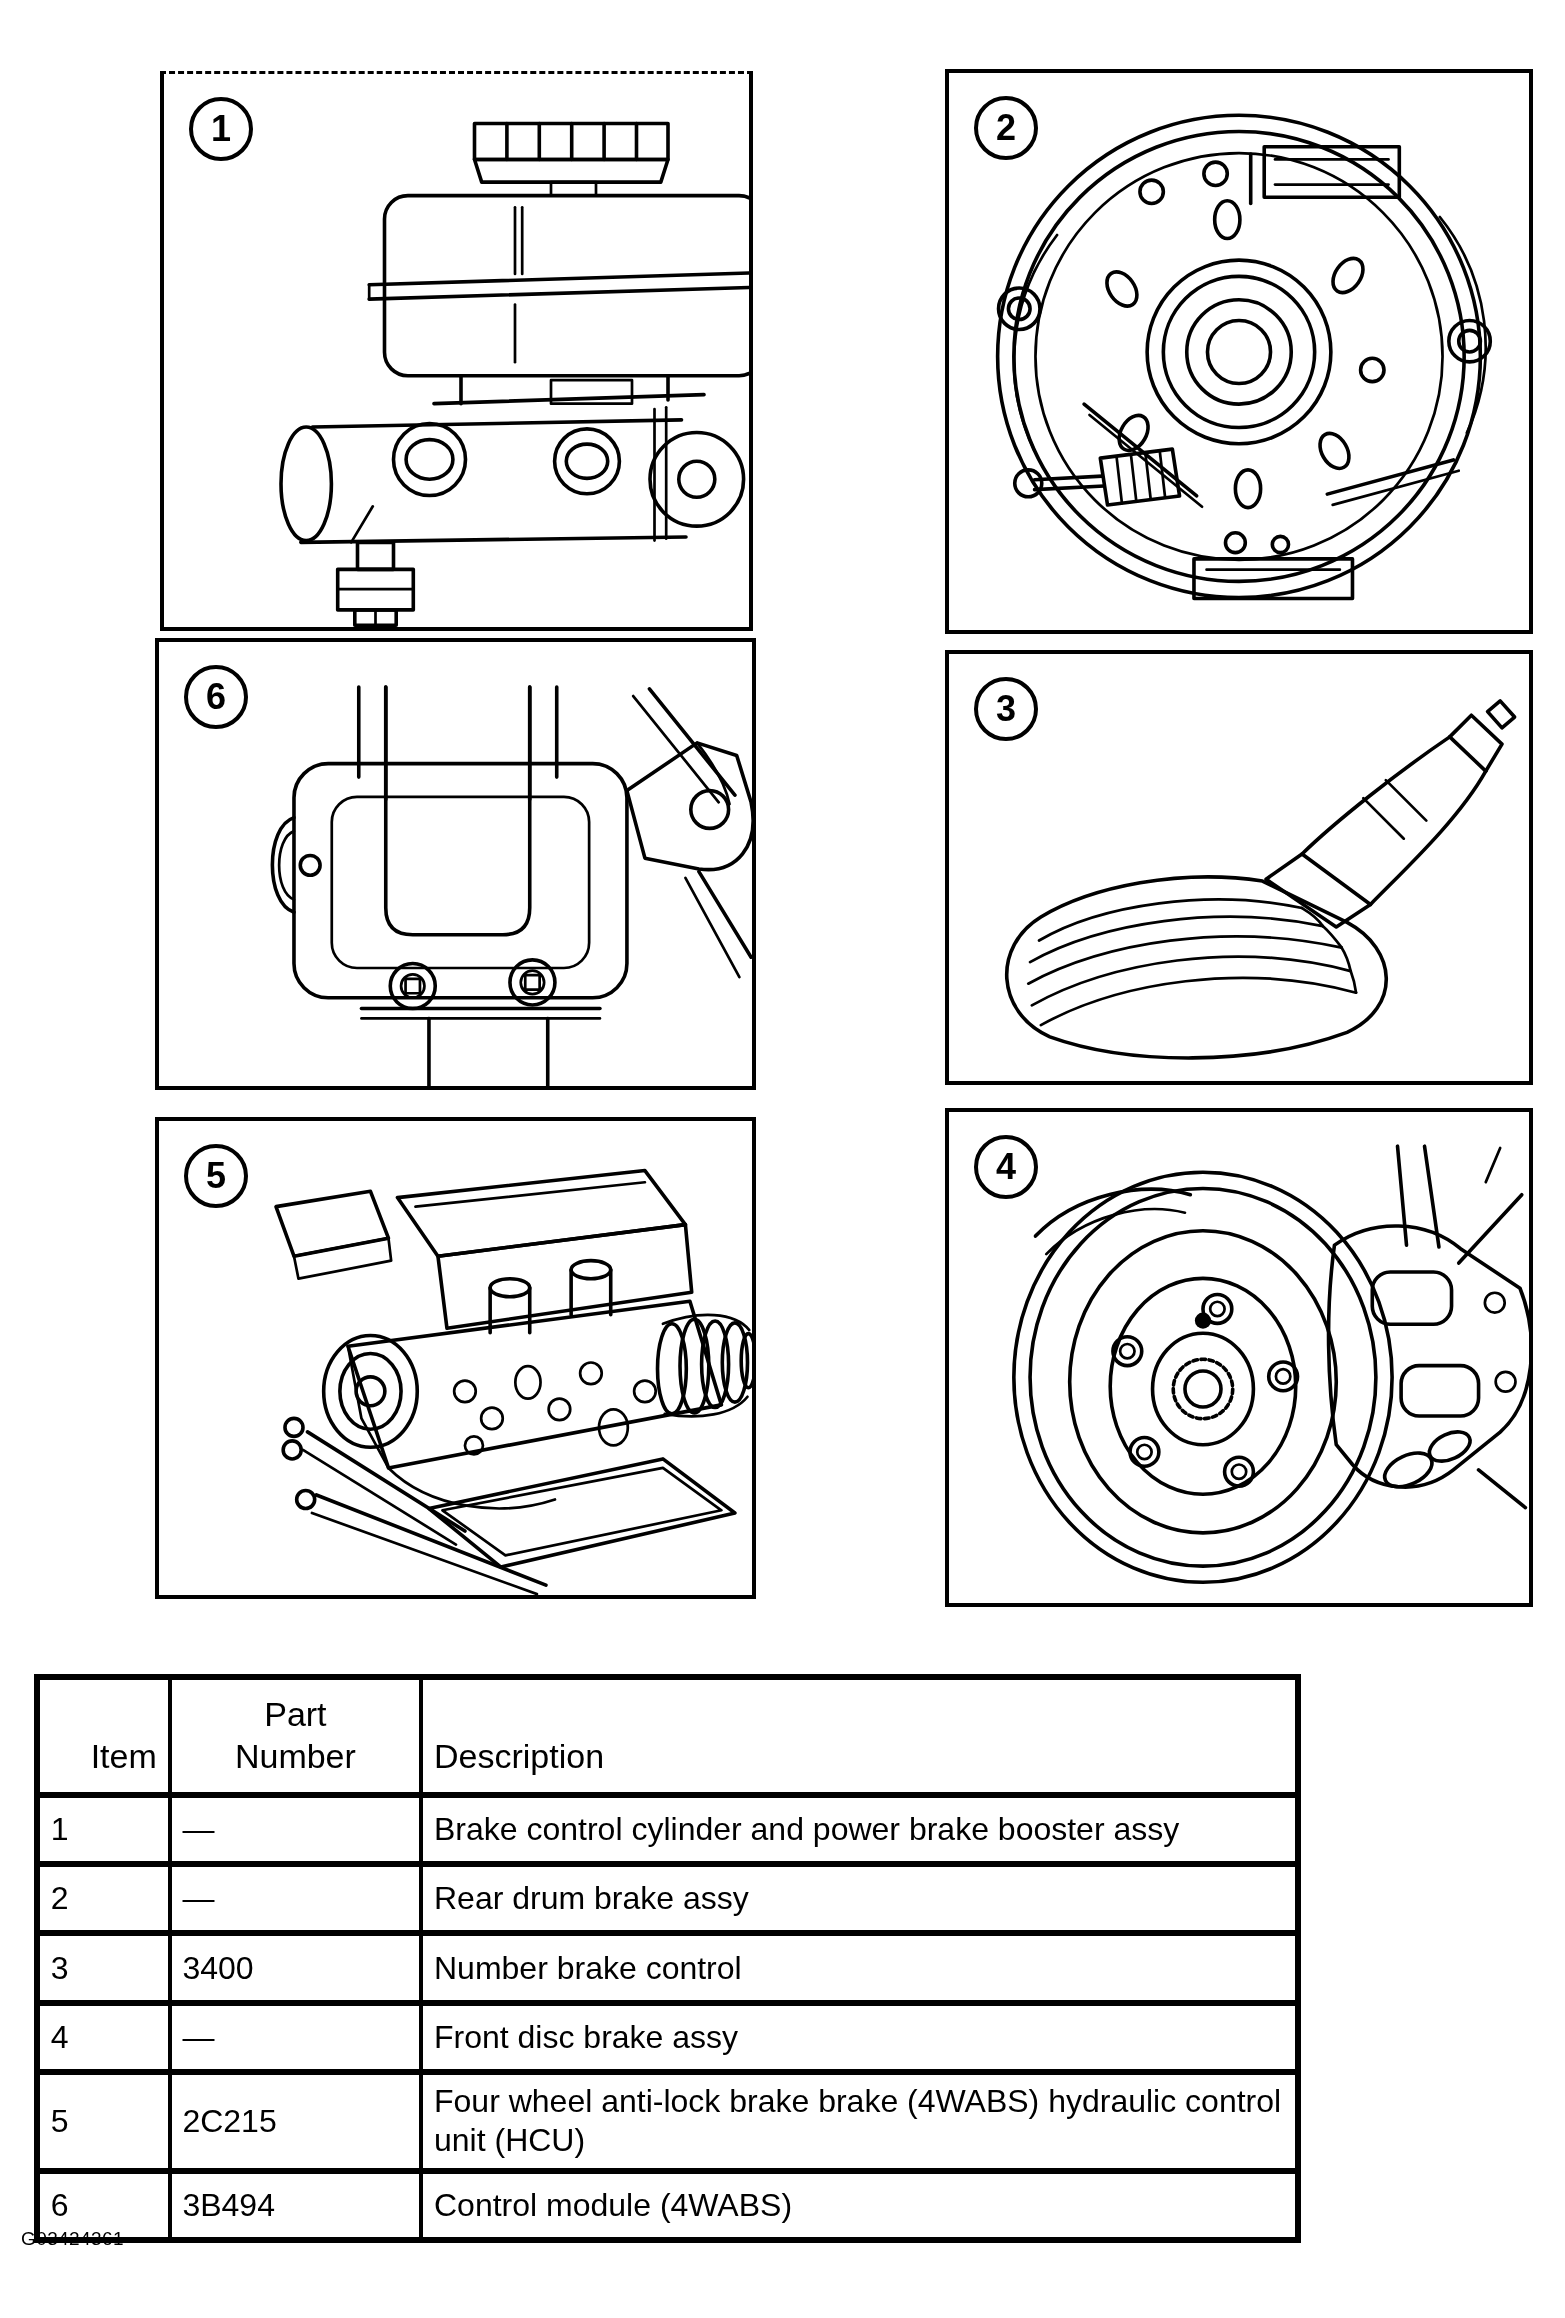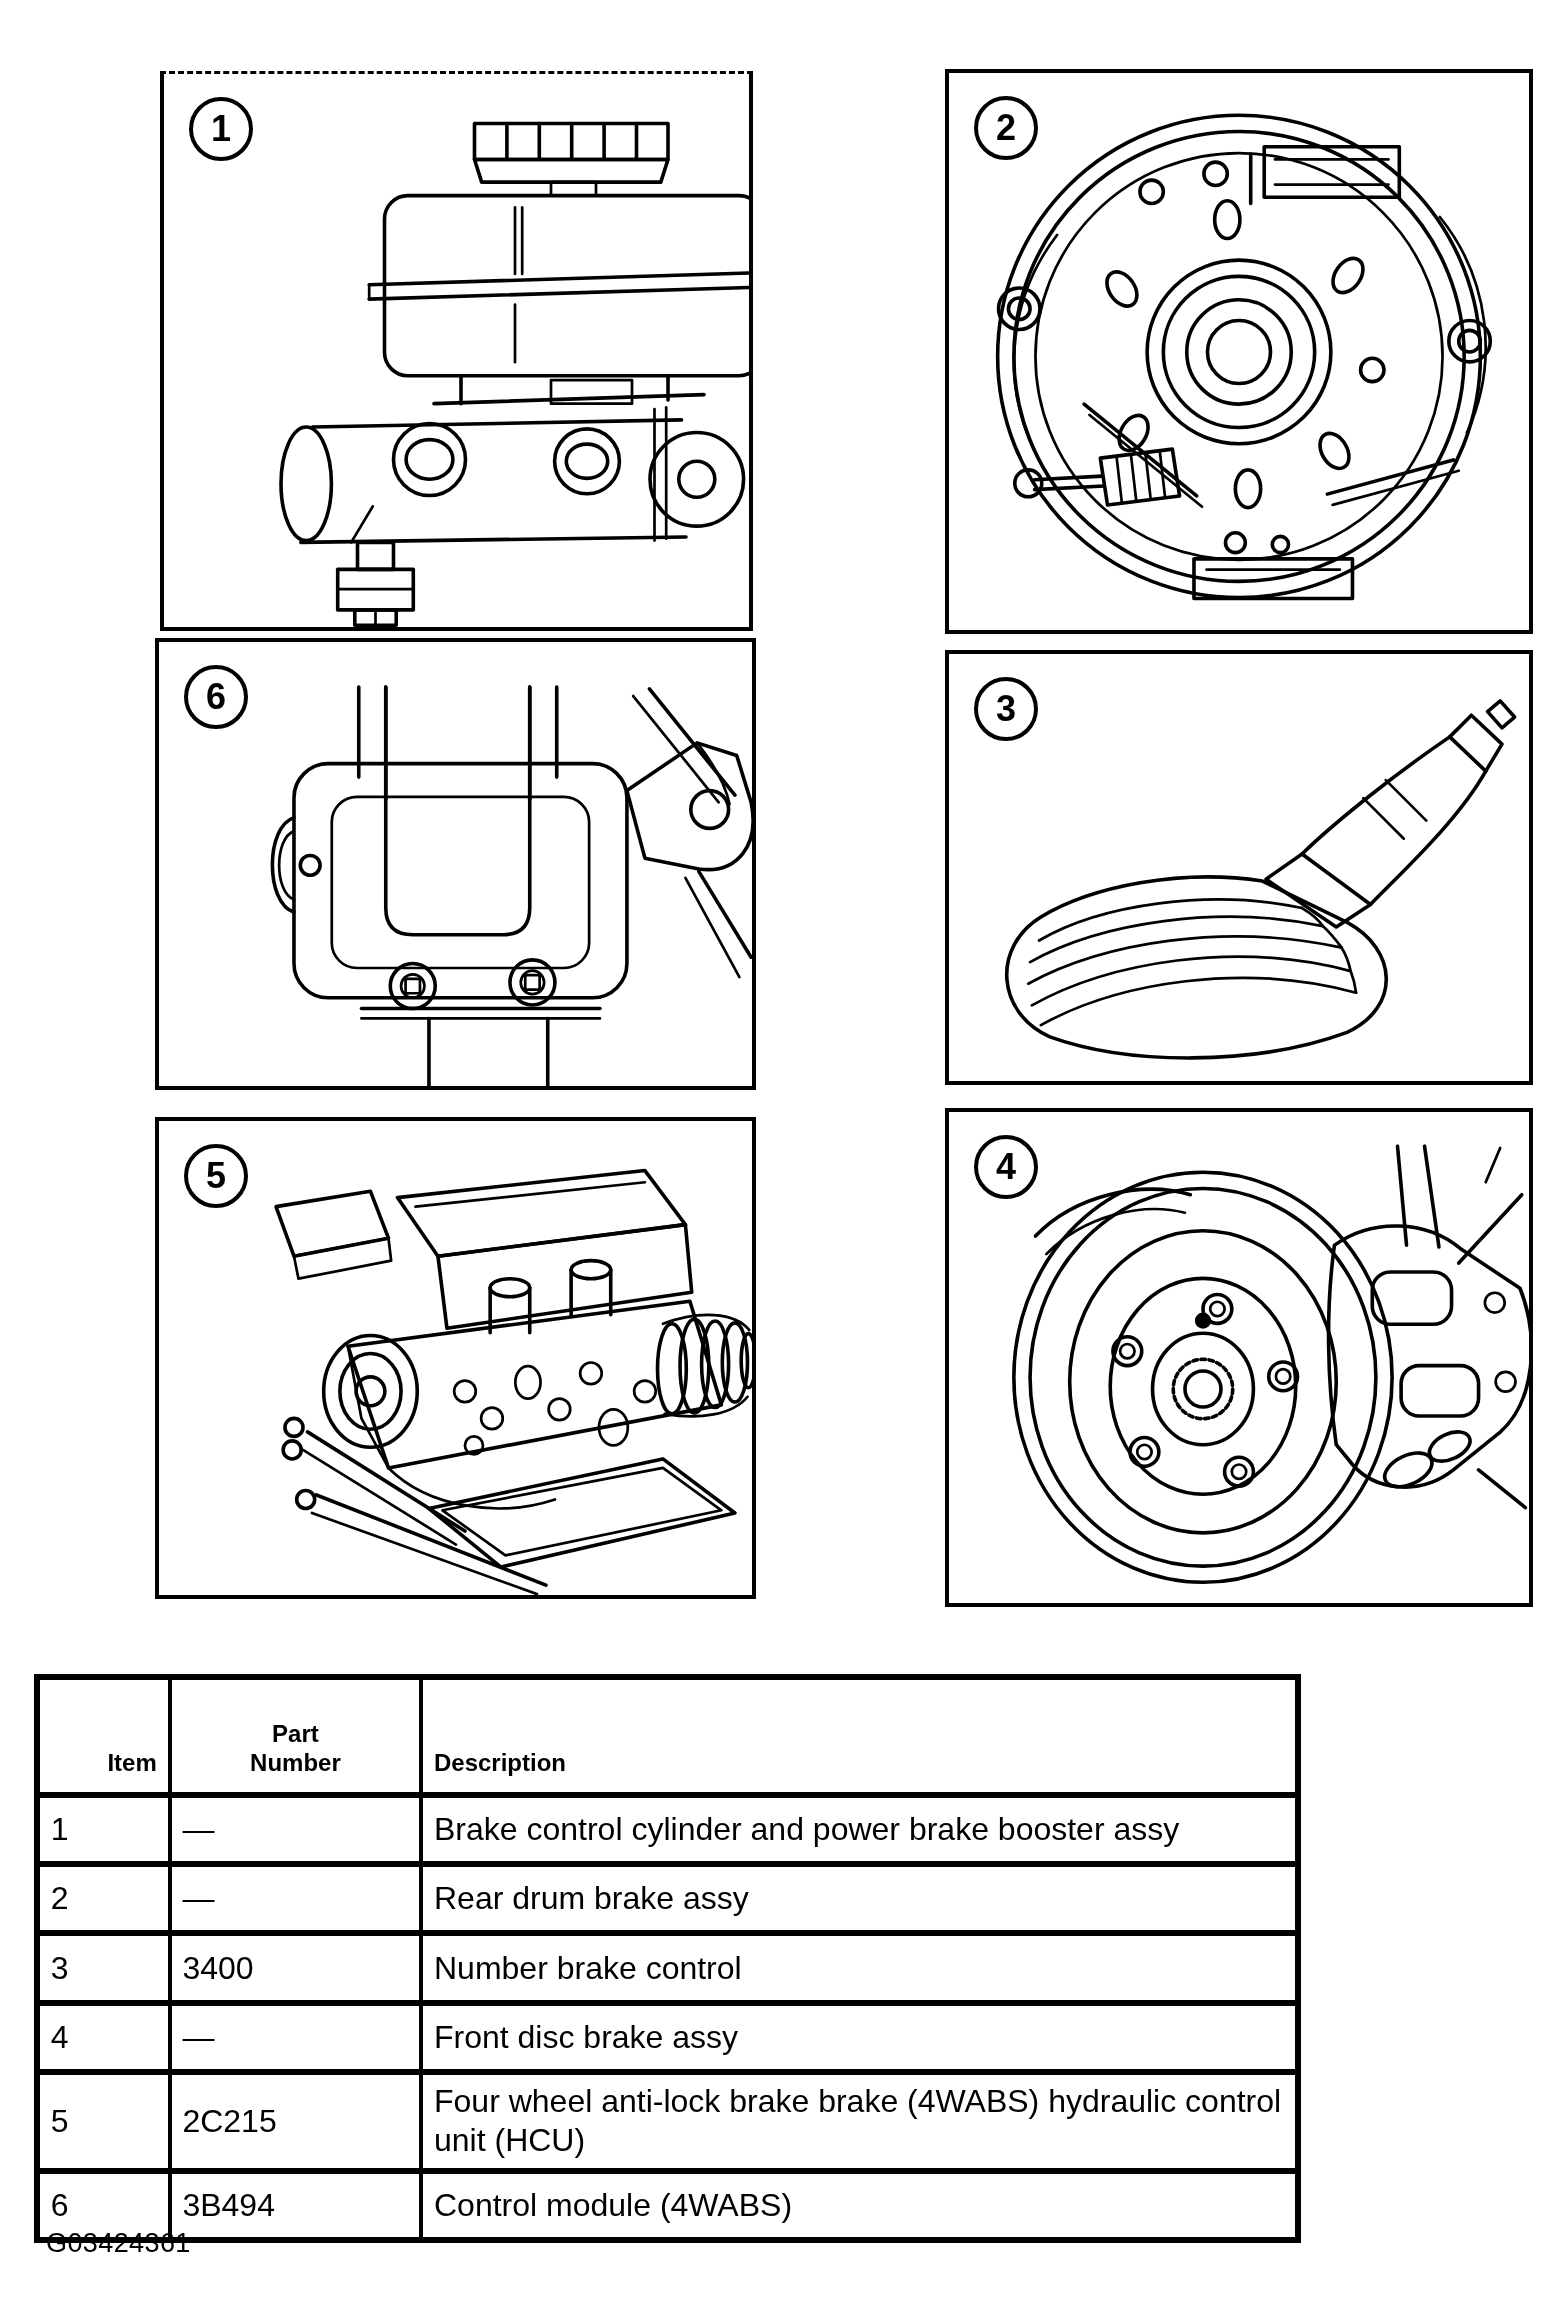--- a/index.html
+++ b/index.html
@@ -50,35 +50,35 @@
     border-left:4.5px solid #000;
     border-right:4.5px solid #000;
     border-top:6.3px solid #000;
     border-bottom:6.3px solid #000;
     padding:7.2px 10.8px;
     font-size:32px;
     line-height:1.22;
     background:#fff;
   }
   table.parts thead th{
-    font-size:24px;font-weight:bold;
+    font-size:34px;font-weight:normal;
     vertical-align:bottom;
     height:90px;
     padding-bottom:14.4px;
   }
   th.col-item{width:106px;text-align:right;padding-left:7.2px;}
   th.col-part{width:226px;text-align:center;white-space:pre-line;}
   th.col-desc{text-align:left;}
   table.parts tbody td{vertical-align:middle;height:49px;text-align:left;}
   td.c-item{padding-left:9px;}
   td.c-part{padding-left:12.6px;}
   td.c-desc{padding-left:12.6px;padding-right:18px;}
   .figure-code{
-    position:absolute;left:46px;top:2228px;
-    font-size:27px;letter-spacing:0.4px;
+    position:absolute;left:21px;top:2228px;
+    font-size:19px;letter-spacing:0.4px;
   }
 </style>
 </head>
 <body>
 
 <div class="page">
 
   <section class="panel p1 panel--dashed-top">
     <div class="callout">
       <span>1</span>

